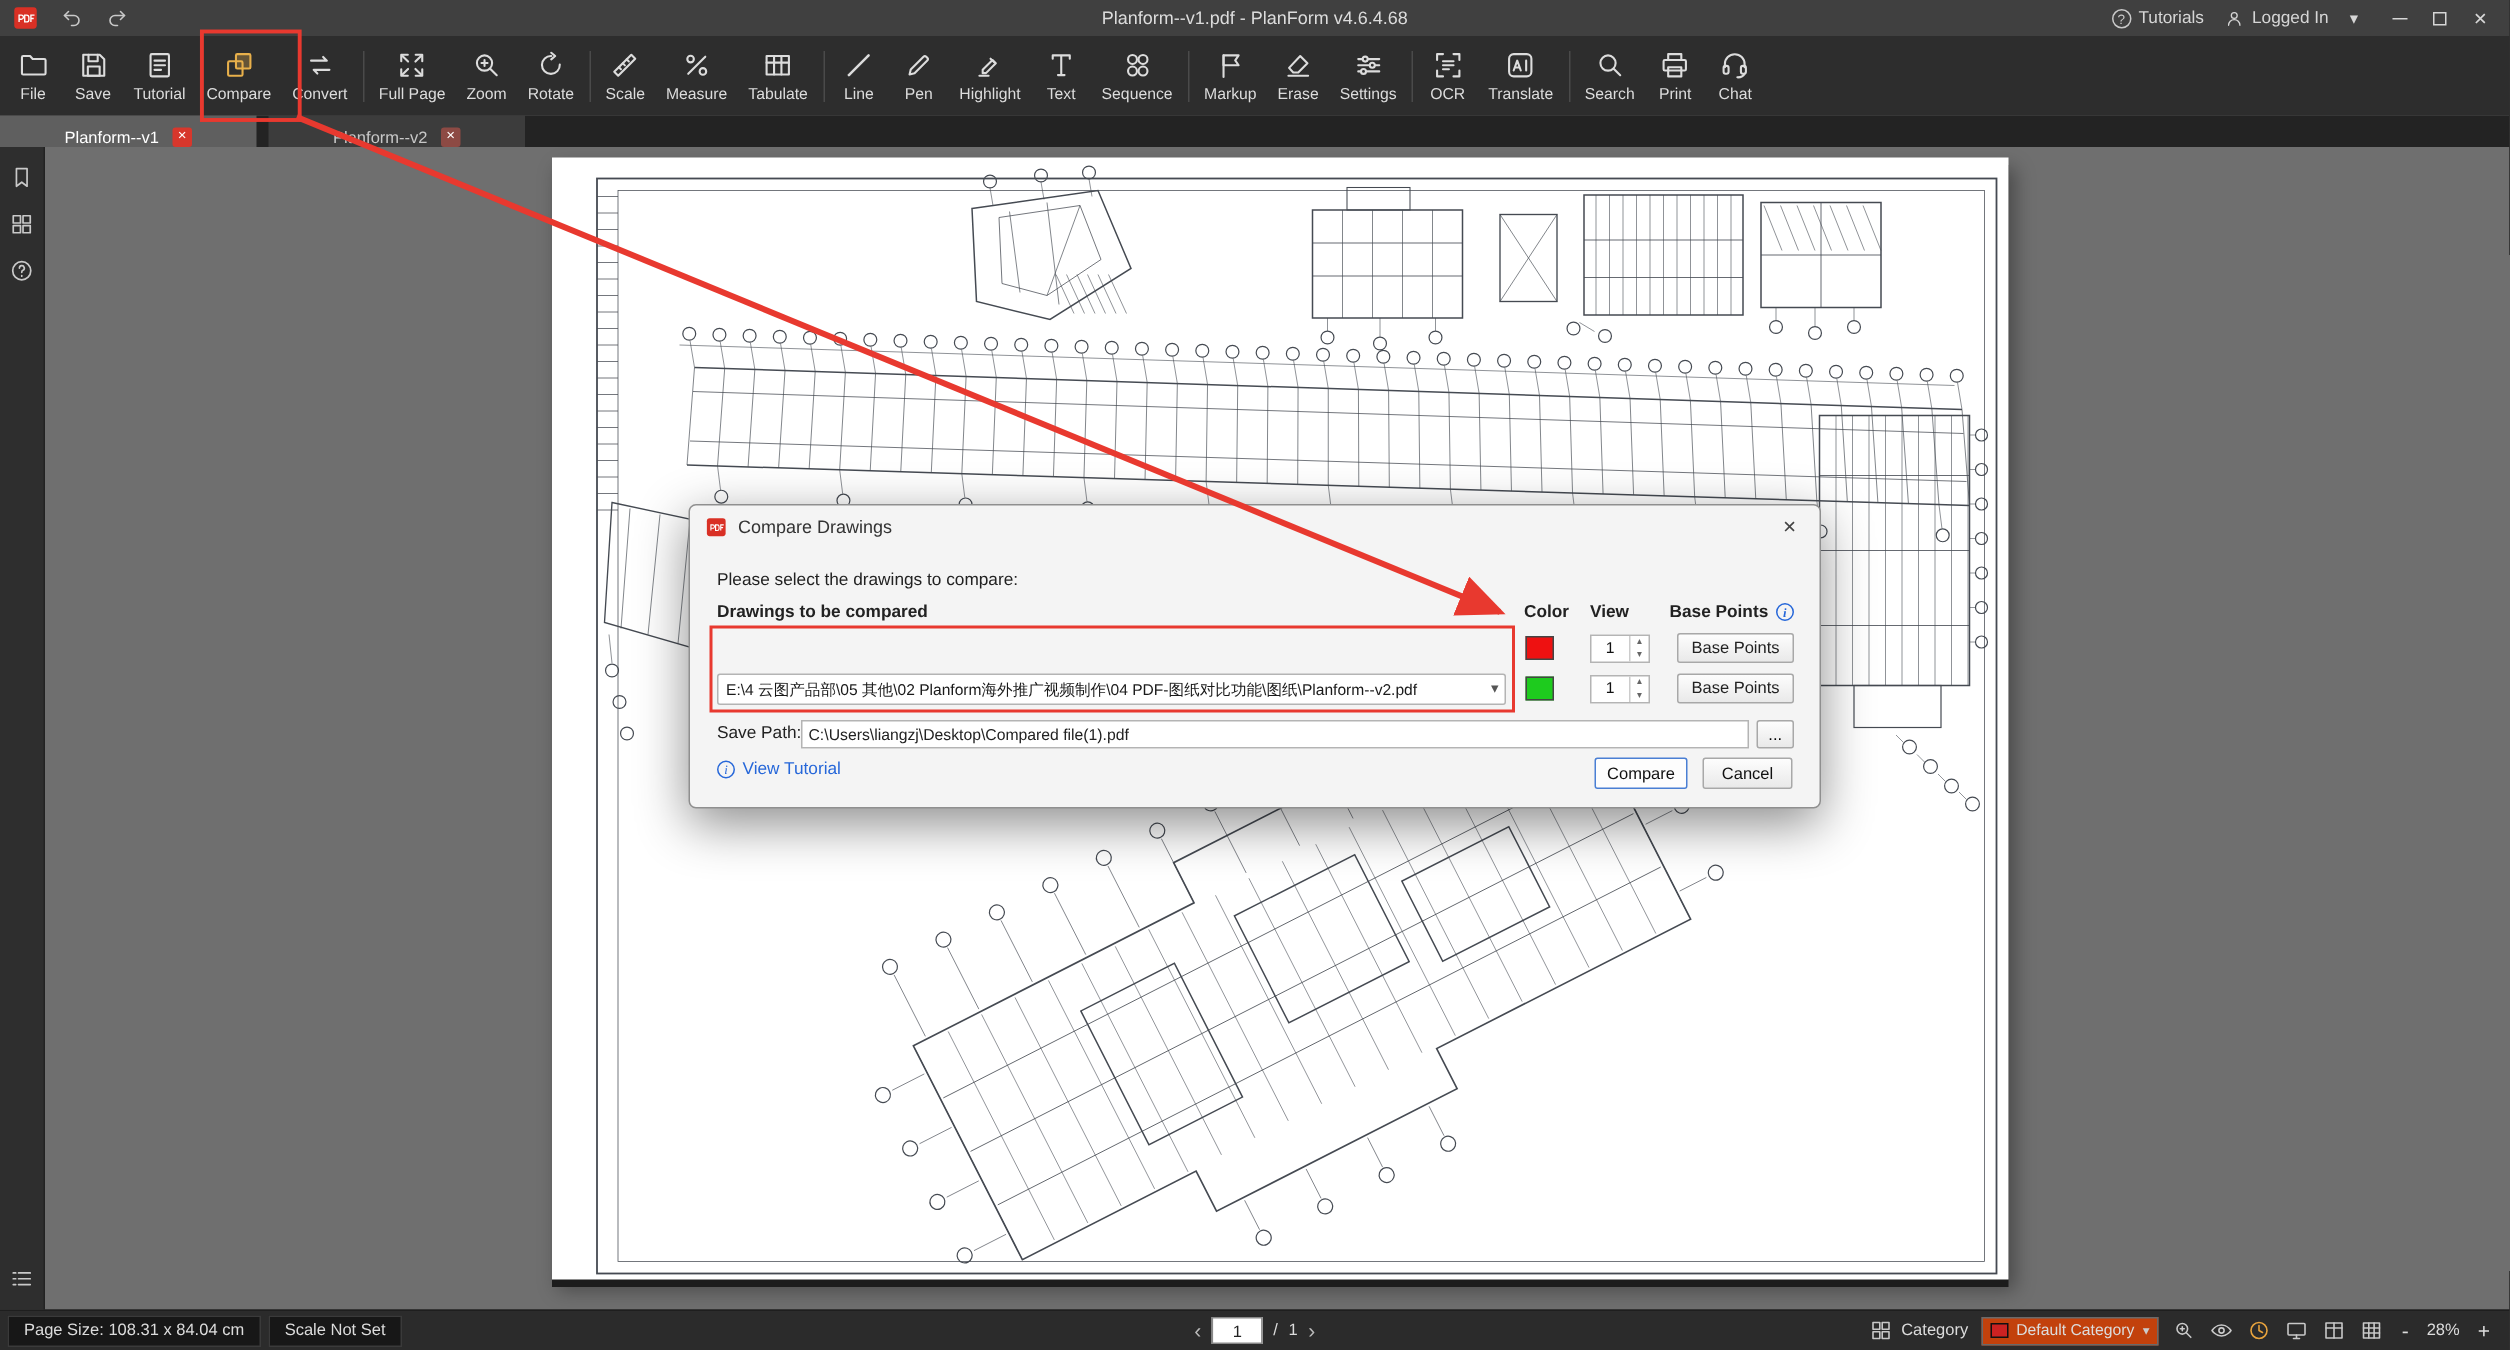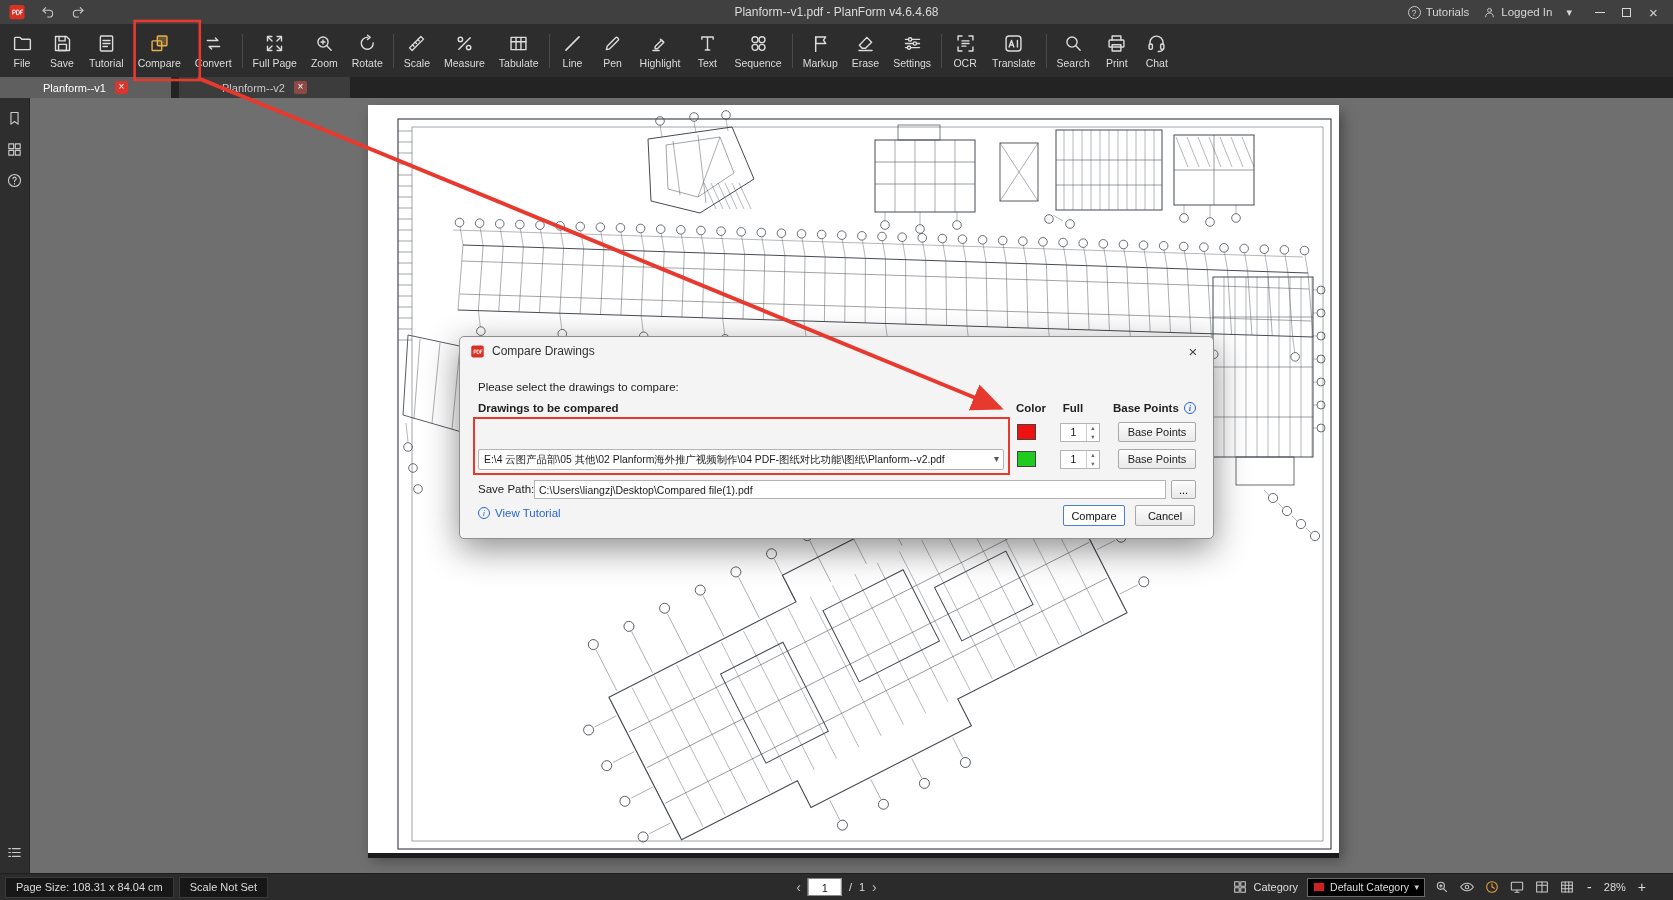--- a/index.html
+++ b/index.html
@@ -27,21 +27,21 @@
 
   
   .toolbar{position:absolute;top:24px;left:0;right:0;height:53px;background:#2d2d2d;display:flex;align-items:stretch;padding-left:2px;z-index:10}
   .tool{display:flex;flex-direction:column;align-items:center;justify-content:center;gap:3px;min-width:40px;padding:3px 7px 2px;color:#dcdcdc;font-size:10.5px;cursor:pointer;white-space:nowrap}
   .tool .ticon{height:21px}
   .tool svg{width:21px;height:21px;display:block;fill:none;stroke:currentColor;stroke-width:1.6;stroke-linecap:round;stroke-linejoin:round}
   .tsep{width:1px;height:34px;background:#4a4a4a;margin:0 3px;align-self:center}
 
   
   .tabbar{position:absolute;top:77px;left:0;right:0;height:21px;background:#232323;display:flex;align-items:flex-end;gap:8px;z-index:10}
-  .tab{height:21px;width:171px;display:flex;align-items:center;justify-content:center;gap:9px;background:#3c3c3c;color:#c8c8c8;font-size:11px;cursor:pointer}
+  .tab{height:21px;width:171px;display:flex;align-items:flex-end;justify-content:center;gap:9px;background:#3c3c3c;color:#c8c8c8;font-size:11px;cursor:pointer}
   .tab-active{background:#5f5f5f;color:#fff}
   .tab-close{width:13px;height:13px;background:#8d4a44;color:#fff;border-radius:2px;text-align:center;line-height:12px;font-size:10px;cursor:pointer}
   .tab-close::after{content:"×"}
   .tab-active .tab-close{background:#d7372c}
 
   
   .sidebar{position:absolute;top:98px;bottom:27px;left:0;width:30px;background:#2e2e2e;border-right:1px solid #222;display:flex;flex-direction:column;align-items:center;padding:12px 0;gap:14px;z-index:5}
   .sb-ico{width:17px;height:17px;color:#c9c9c9;cursor:pointer}
   .sb-ico svg{width:17px;height:17px;display:block;fill:none;stroke:currentColor;stroke-width:1.6;stroke-linecap:round;stroke-linejoin:round}
   .sb-spacer{flex:1}
@@ -83,25 +83,25 @@
   .cancel-btn{position:absolute;left:675px;top:168px;width:60px;height:21px;background:linear-gradient(#fdfdfd,#e9e9e9);border:1px solid #a8a8a8;border-radius:2px;font-size:11px;color:#111;font-family:inherit;cursor:pointer}
 
   
   .statusbar{position:absolute;bottom:0;left:0;right:0;height:27px;background:#2b2b2b;border-top:1px solid #1e1e1e;display:flex;align-items:center;color:#dcdcdc;font-size:11px;z-index:10}
   .sb-left{display:flex;align-items:center;height:100%}
   .sb-box{height:21px;display:flex;align-items:center;padding:0 10px;background:#171717;border:1px solid #3a3a3a;margin-left:5px;white-space:nowrap}
   .sb-center{position:absolute;left:50%;transform:translateX(-50%);display:flex;align-items:center;gap:7px}
   .chev{color:#bbb;font-size:14px;cursor:pointer}
   .g-prev::after{content:"‹"}.g-next::after{content:"›"}
   .pagebox{width:34px;height:18px;background:#fff;color:#222;text-align:center;line-height:18px;border:1px solid #888}
-  .sb-right{margin-left:auto;display:flex;align-items:center;gap:9px;padding-right:24px}
+  .sb-right{margin-left:auto;display:flex;align-items:center;gap:9px;padding-right:10px}
   .st-ico{width:16px;height:16px;color:#c9c9c9;cursor:pointer}
   .st-ico svg{width:16px;height:16px;display:block;fill:none;stroke:currentColor;stroke-width:1.6;stroke-linecap:round;stroke-linejoin:round}
   .cat-wrap{display:flex;align-items:center;gap:5px}
-  .cat-dd{display:flex;align-items:center;gap:5px;background:#000000;border:1px solid #6a6a6a;height:19px;padding:0 5px;min-width:118px;cursor:pointer}
+  .cat-dd{display:flex;align-items:center;gap:5px;background:#c2410c;border:1px solid #6a6a6a;height:19px;padding:0 5px;min-width:118px;cursor:pointer}
   .cat-swatch{width:12px;height:10px;border:1px solid #111}
   .cat-val{font-size:10.5px}
   .dd-caret{margin-left:auto;font-size:9px;color:#ccc}
   .zoom-btn{font-size:14px;color:#ddd;cursor:pointer;padding:0 3px}
   .zoom-val{font-size:11px;color:#ddd}
 
   
   .annot{position:absolute;inset:0;width:1673px;height:900px;pointer-events:none;z-index:40}
 </style>
 </head>
@@ -805,21 +805,21 @@
             <rect x="2" y="2.5" width="20" height="19" rx="3" fill="#d93025" stroke="none"></rect>
             <path d="M6.3 15.5v-6h2a1.8 1.8 0 0 1 0 3.6h-2M11.3 15.5v-6h1.7a2 2 0 0 1 2 2v2a2 2 0 0 1-2 2zM16.8 15.5v-6h3.2M16.8 12.4h2.5" stroke="#fff" stroke-width="1.2" fill="none"></path>
           </svg>
         </span>
       <span class="dlg-title-text">Compare Drawings</span>
       <span class="dlg-close g-close"></span>
     </div>
     <div class="dlg-prompt">Please select the drawings to compare:</div>
     <div class="dlg-section">Drawings to be compared</div>
     <div class="col-hdr col-color">Color</div>
-    <div class="col-hdr col-page">Full</div>
+    <div class="col-hdr col-page">View</div>
     <div class="col-hdr col-base">
         <span>Base Points</span>
         <span class="info-i"></span>
       </div>
 
     <div class="drow drow1">
       <div class="swatch" id="swatch0" style="background: rgb(238, 17, 17);"></div>
       <div class="spinner">
           <span class="spin-val">1</span>
           <span class="spin-arrows">

